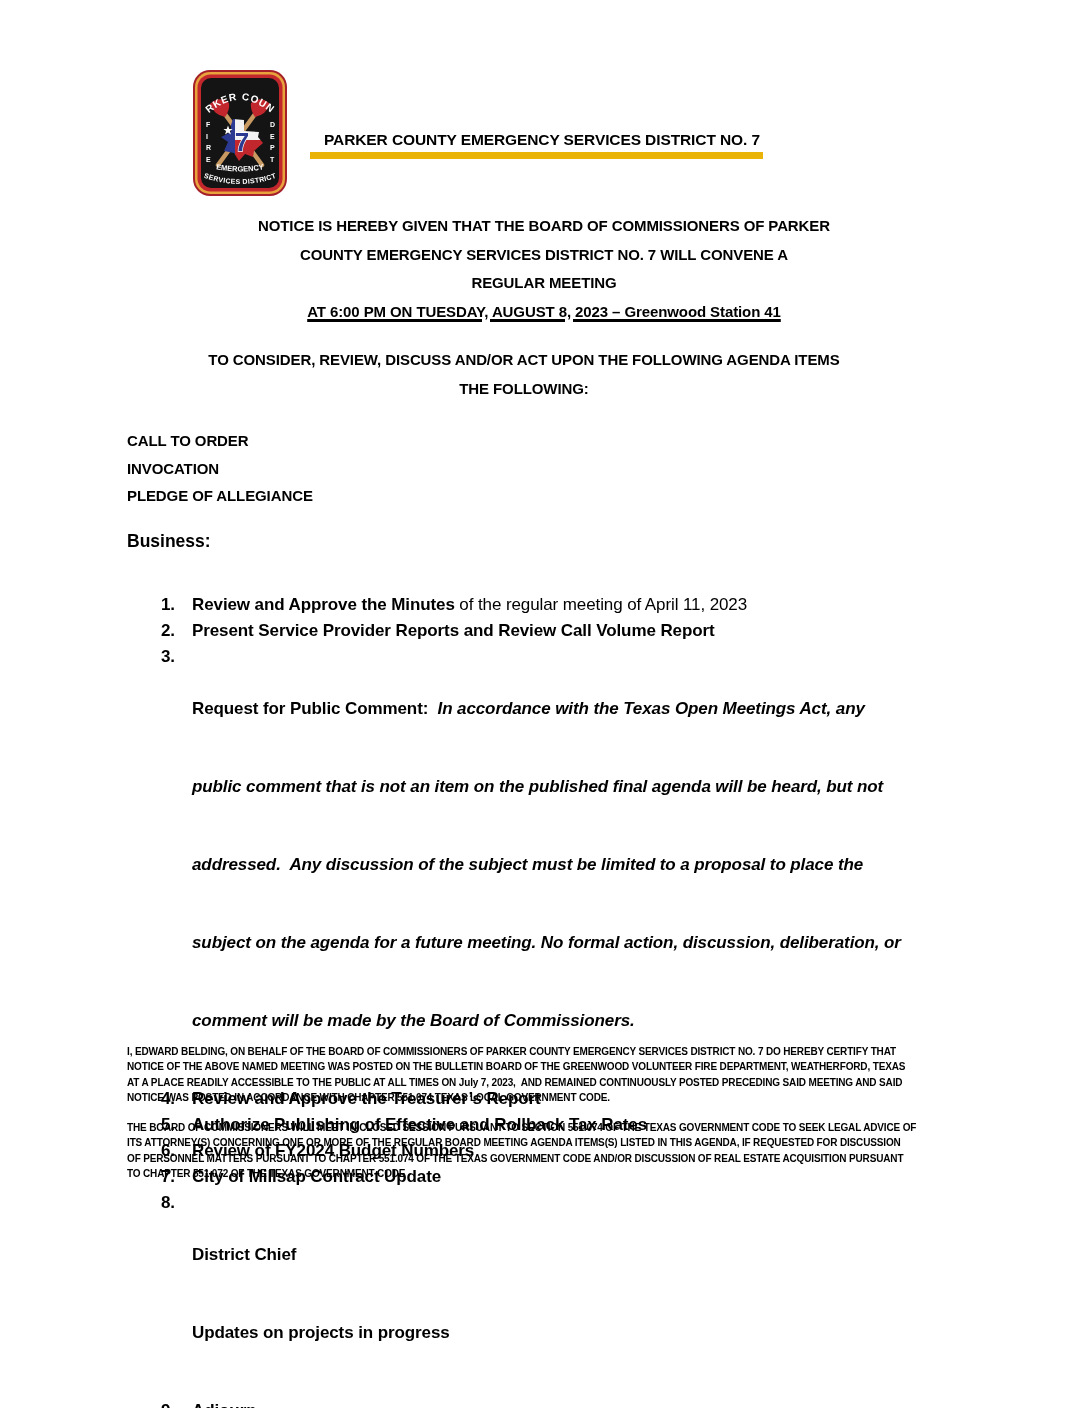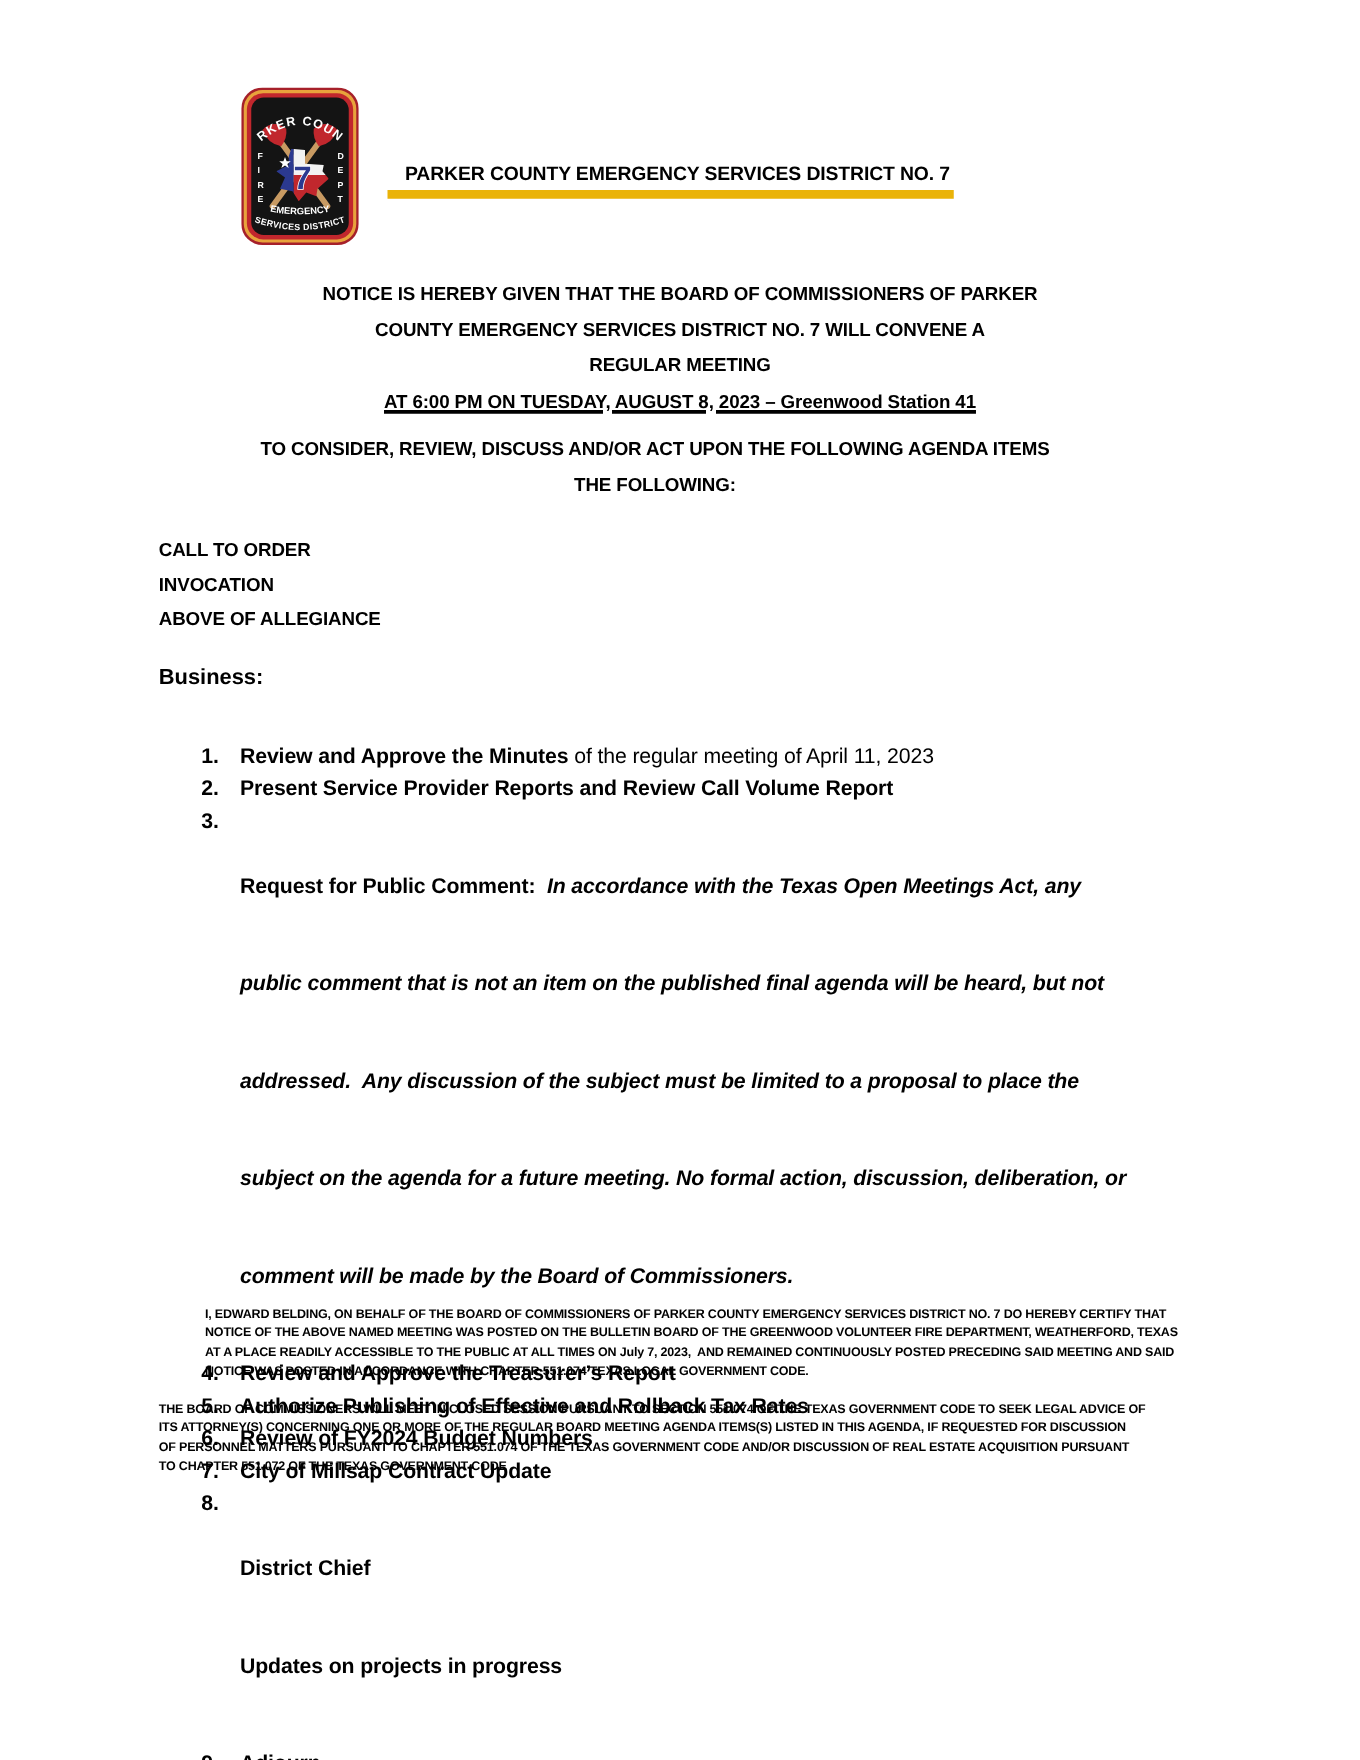--- a/index.html
+++ b/index.html
@@ -14,21 +14,21 @@
     position:absolute; left:310px; top:131px; display:inline-block;
     font-size:15.5px; font-weight:700; letter-spacing:-0.1px;
     border-bottom:7px solid #eab308; padding:0 3px 3px 14px; white-space:pre;
   }
   .org-address {
     position:absolute; left:322px; top:161px;
     font-size:16px; font-weight:700; letter-spacing:-0.2px; white-space:pre;
   }
   
   .notice-block {
-    position:absolute; left:0; top:222px; width:1088px; text-align:center;
+    position:absolute; left:0; top:212px; width:1088px; text-align:center;
     font-size:15px; font-weight:700; line-height:28.5px; letter-spacing:-0.1px;
   }
   .notice-block .u { text-decoration:underline; text-decoration-thickness:2.5px; }
   .purpose-block {
     position:absolute; left:0; top:346px; width:1048px; text-align:center;
     font-size:15px; font-weight:700; line-height:28.5px; letter-spacing:-0.1px;
   }
   
   .prelim {
     position:absolute; left:127px; top:427px; width:754px;
@@ -47,21 +47,21 @@
   .li .num { width:31px; flex:0 0 31px; }
   .li .content { flex:1; white-space:pre-wrap; }
   .li .reg { font-weight:400; }
   .it { font-style:italic; font-weight:700; }
   
   .fineprint {
     position:absolute; left:127px; font-size:10px; font-weight:700;
     line-height:15.3px; letter-spacing:-0.15px;
   }
   .fineprint div { white-space:pre; }
-  .cert { top:1044px;margin-left:37px; }
+  .cert { top:1044px; }
   .closed { top:1120px; }
 </style>
 </head>
 <body>
 
 <div class="page">
 
   <svg class="logo" viewBox="0 0 94 126">
     <rect x="0" y="0" width="94" height="126" rx="17" fill="#a6202a"></rect>
     <rect x="2" y="2" width="90" height="122" rx="15" fill="#e8a33c"></rect>
@@ -118,21 +118,21 @@
   <div class="purpose-block">
     <div>TO CONSIDER, REVIEW, DISCUSS AND/OR ACT UPON THE FOLLOWING AGENDA ITEMS</div>
     <div>THE FOLLOWING:</div>
   </div>
 
   <div class="prelim">
     <div class="row1">
       <span>CALL TO ORDER</span>
     </div>
     <div>INVOCATION</div>
-    <div>ABOVE OF ALLEGIANCE</div>
+    <div>PLEDGE OF ALLEGIANCE</div>
   </div>
 
   <div class="business-heading">Business:</div>
 
   <div class="biz-list">
     <div class="li">
       <span class="num">1.</span>
       <div class="content"><span>Review and Approve the Minutes</span><span class="reg"> of the regular meeting of April 11, 2023</span></div>
     </div>
     <div class="li">

